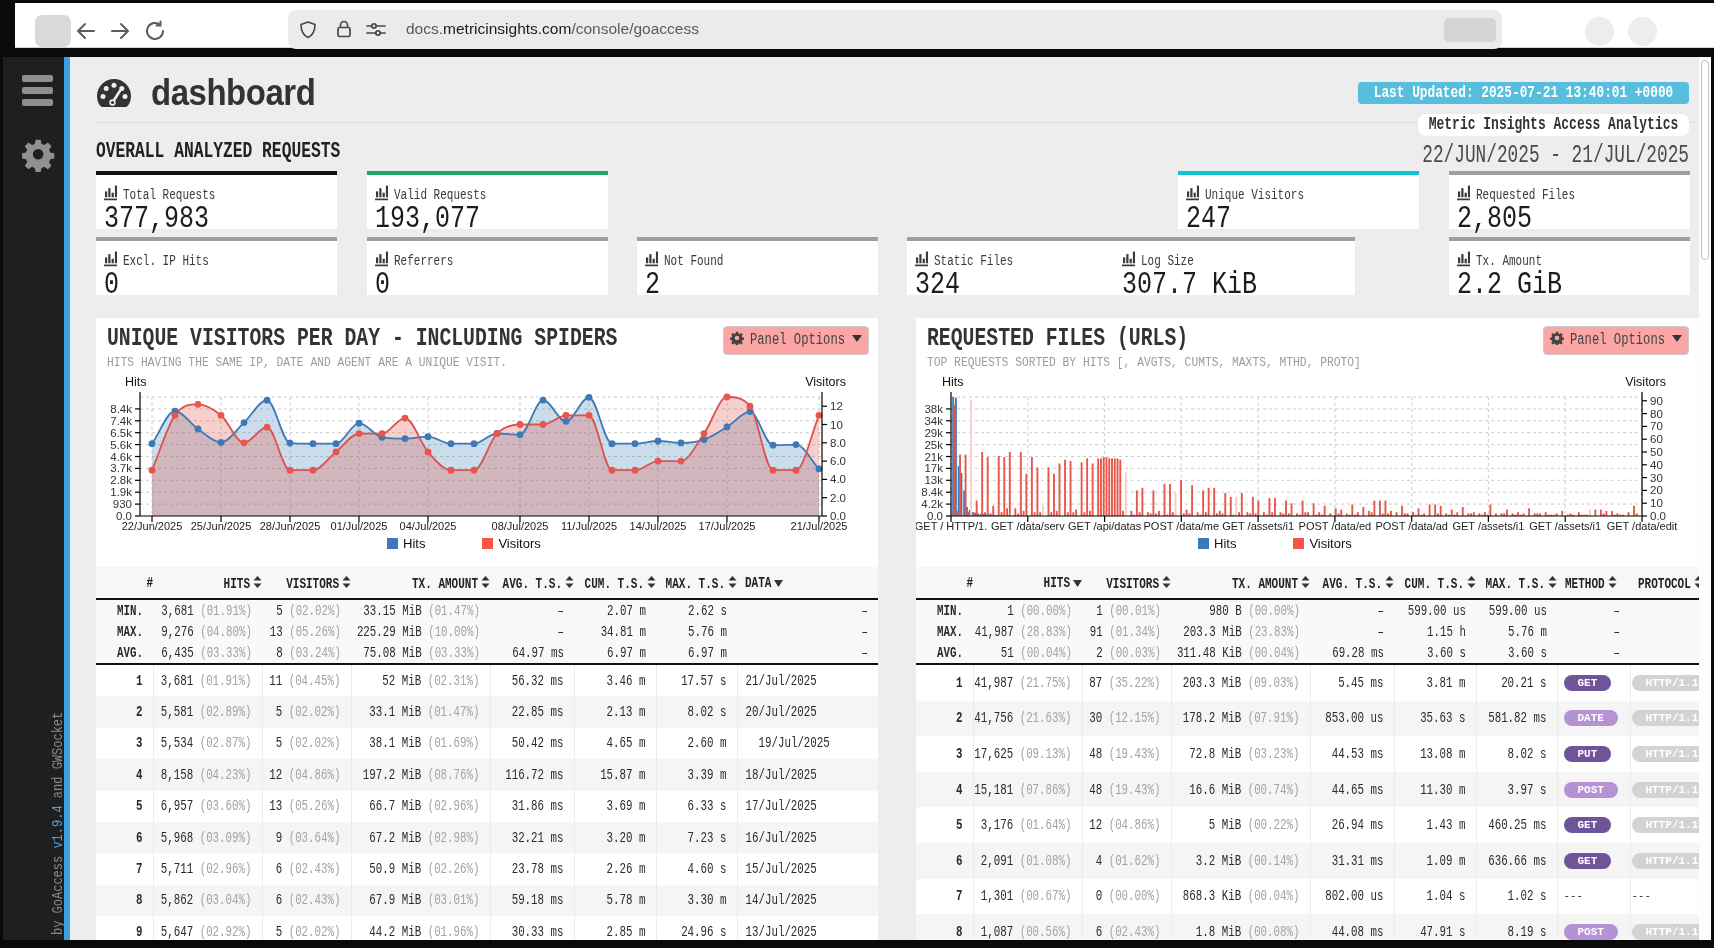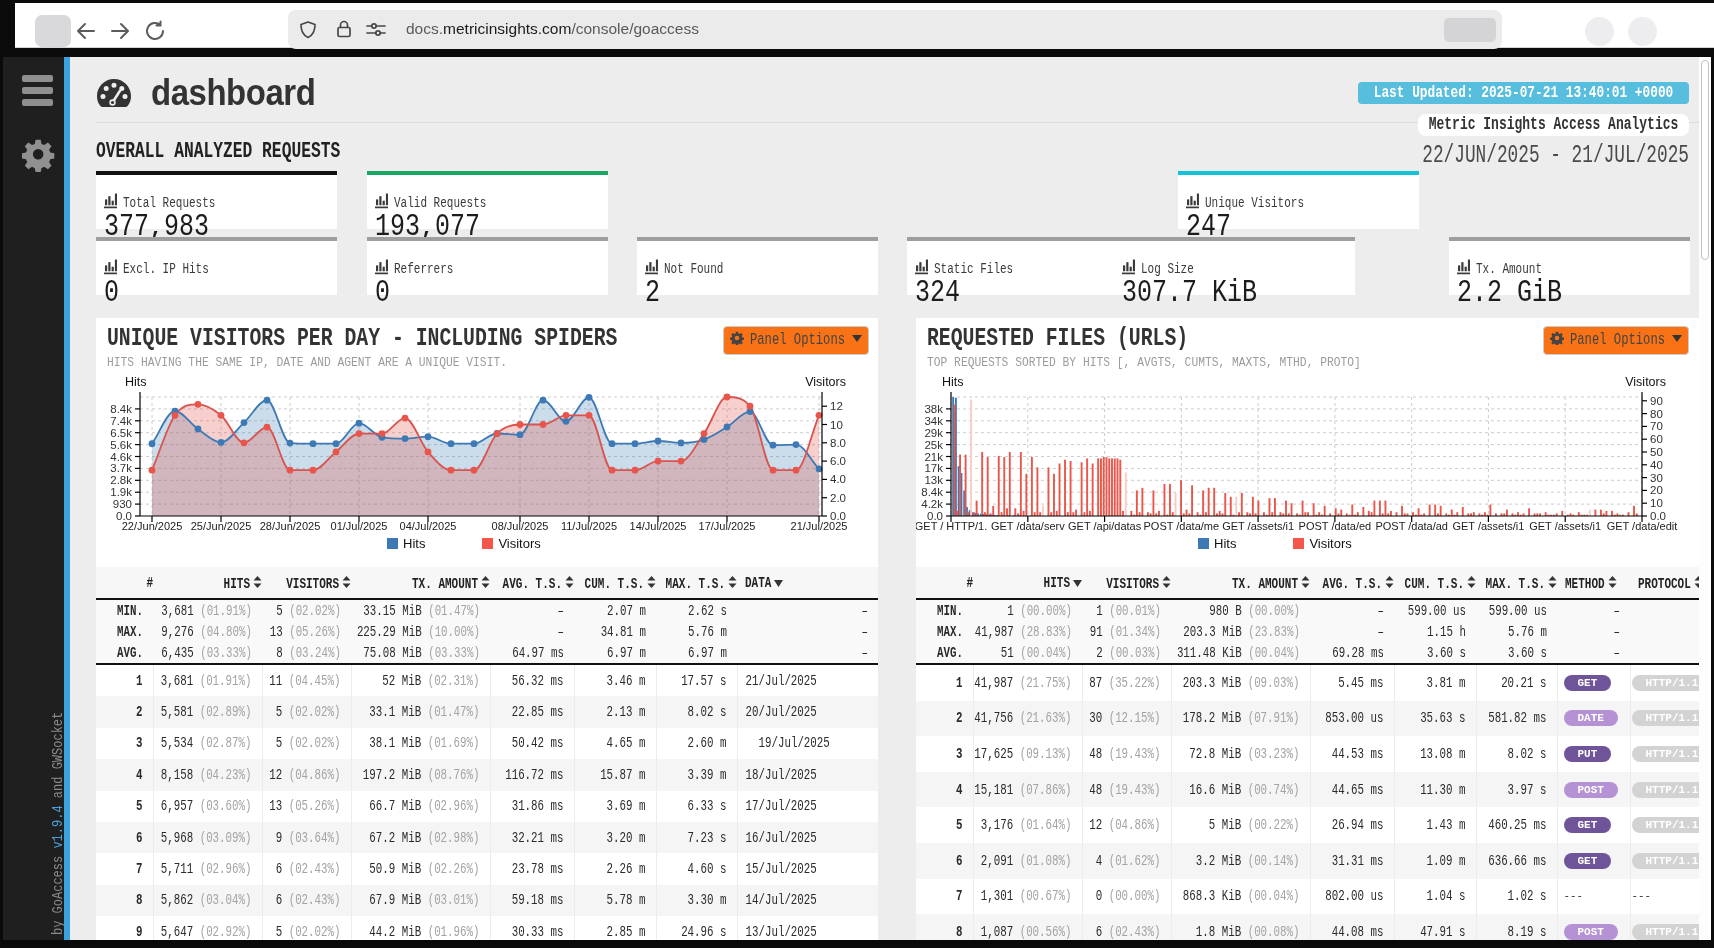--- a/index.html
+++ b/index.html
@@ -10,28 +10,28 @@
 .mono{font-family:"Liberation Mono",monospace}
 #sidebar{position:absolute;left:0;top:0;width:61px;height:883px;background:#1f1f1f}
 #cyan{position:absolute;left:61px;top:0;width:6px;height:883px;background:#3aa3dd}
 #scroll{position:absolute;left:1696px;top:0;width:12px;height:883px;background:#fdfdfd}
 #thumb{position:absolute;left:1698px;top:3px;width:8px;height:200px;background:#fff;border:1px solid #c2c2c2;border-radius:4px}
 .grid{stroke:#ccc;stroke-width:1;stroke-dasharray:3,3}
 .axis{stroke:#000;stroke-width:1.2;fill:none}
 .tick{font:11.5px "Liberation Sans",sans-serif;fill:#333}
 .xlab{font:11px "Liberation Sans",sans-serif;fill:#222}
 .ax-t{font:12.5px "Liberation Sans",sans-serif;fill:#111}
-.card{position:absolute;width:241px;height:54px;background:#fff;padding:20px 0 0 8px}
+.card{position:absolute;width:241px;height:54px;background:#fff;padding:12px 0 0 8px}
 .card .lbl{font:11px "Liberation Mono",monospace;color:#3a3a3a;white-space:nowrap;transform:scaleY(1.3);transform-origin:0 50%}
 .card .val{font:25px "Liberation Mono",monospace;color:#1c1c1c;margin-top:3px;transform:scaleY(1.28);transform-origin:0 50%}
 .bt{position:absolute;left:0;top:-4px;width:241px;height:4px}
 .panel{position:absolute;background:#fff;overflow:hidden}
 .ptitle{font-weight:bold;font-size:19.8px;font-family:"Liberation Mono",monospace;color:#333;transform:scaleY(1.3);transform-origin:0 50%;white-space:nowrap}
 .psub{font:11.3px "Liberation Mono",monospace;color:#9b9b9b;margin-top:5px;transform:scaleY(1.2);transform-origin:0 50%;white-space:nowrap}
-.pbtn{position:absolute;width:146px;height:29px;border:1px solid #ccc;border-radius:4px;background:#f97316;font:12.2px "Liberation Mono",monospace;color:#444;line-height:27px;text-align:center}
+.pbtn{position:absolute;width:146px;height:29px;border:1px solid #ccc;border-radius:4px;background:#fca5a5;font:12.2px "Liberation Mono",monospace;color:#444;line-height:27px;text-align:center}
 .pbtn .tx{display:inline-block;transform:scaleY(1.35)}
 table{border-collapse:collapse;table-layout:fixed;font:10.8px "Liberation Mono",monospace;color:#2a2a2a}
 th{font-size:11px;font-weight:bold;color:#222;background:#f7f7f7;height:31px;white-space:nowrap;overflow:hidden}
 .cv{display:inline-block;transform:scaleY(1.3)}
 td{white-space:nowrap;overflow:hidden;padding-right:10px}
 .tr-mm td{height:21px;background:#f9f9f9}
 .tr-d td{border-left:1px solid #ececec}
 .tr-d td:first-child{border-left:none}
 td.r,th.r{text-align:right}
 td.l,th.l{text-align:left}
@@ -123,20 +123,33 @@
         <div class="lbl"><svg width="13" height="12" viewBox="0 0 13 12" style="vertical-align:-1px;margin-right:6px">
             <g fill="#3a3a3a">
               <rect x="0" y="10.5" width="13" height="1.5"></rect>
               <rect x="1" y="5" width="2.2" height="4.5"></rect>
               <rect x="4.3" y="2.5" width="2.2" height="7"></rect>
               <rect x="7.6" y="6" width="2.2" height="3.5"></rect>
               <rect x="10.9" y="0.5" width="2.1" height="9"></rect>
             </g>
           </svg>Unique Visitors</div>
         <div class="val">247</div>
+      </div>
+      <div class="card" style="left:1446px;top:118px">
+        <div class="bt" style="background:#9e9e9e"></div>
+        <div class="lbl"><svg width="13" height="12" viewBox="0 0 13 12" style="vertical-align:-1px;margin-right:6px">
+            <g fill="#3a3a3a">
+              <rect x="0" y="10.5" width="13" height="1.5"></rect>
+              <rect x="1" y="5" width="2.2" height="4.5"></rect>
+              <rect x="4.3" y="2.5" width="2.2" height="7"></rect>
+              <rect x="7.6" y="6" width="2.2" height="3.5"></rect>
+              <rect x="10.9" y="0.5" width="2.1" height="9"></rect>
+            </g>
+          </svg>Requested Files</div>
+        <div class="val">2,805</div>
       </div>
       <div class="card" style="left:93px;top:184px">
         <div class="bt" style="background:#9e9e9e"></div>
         <div class="lbl"><svg width="13" height="12" viewBox="0 0 13 12" style="vertical-align:-1px;margin-right:6px">
             <g fill="#3a3a3a">
               <rect x="0" y="10.5" width="13" height="1.5"></rect>
               <rect x="1" y="5" width="2.2" height="4.5"></rect>
               <rect x="4.3" y="2.5" width="2.2" height="7"></rect>
               <rect x="7.6" y="6" width="2.2" height="3.5"></rect>
               <rect x="10.9" y="0.5" width="2.1" height="9"></rect>

